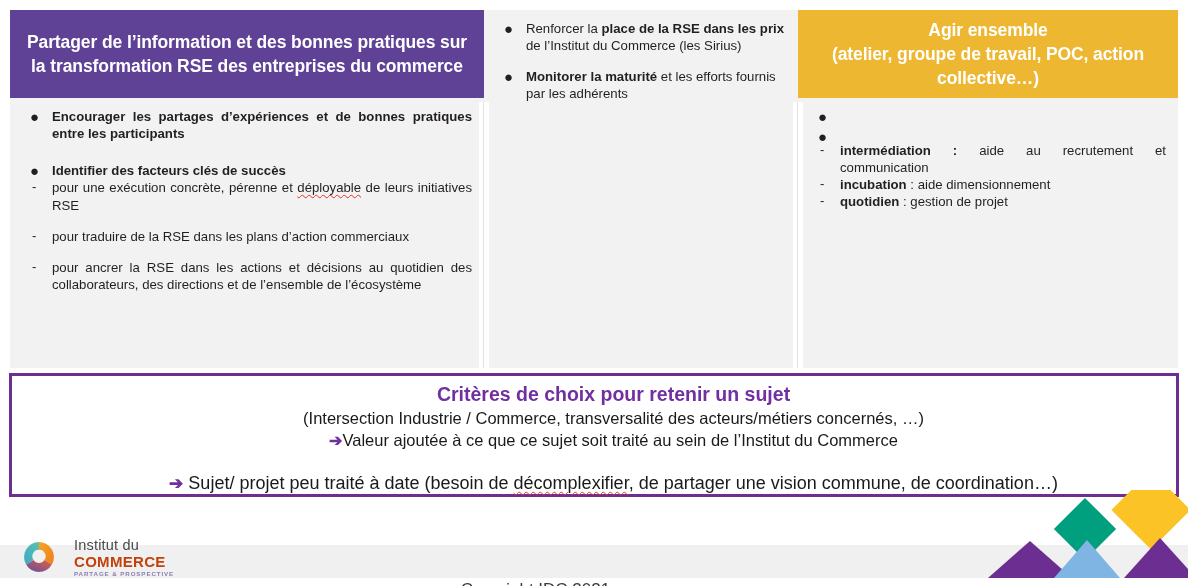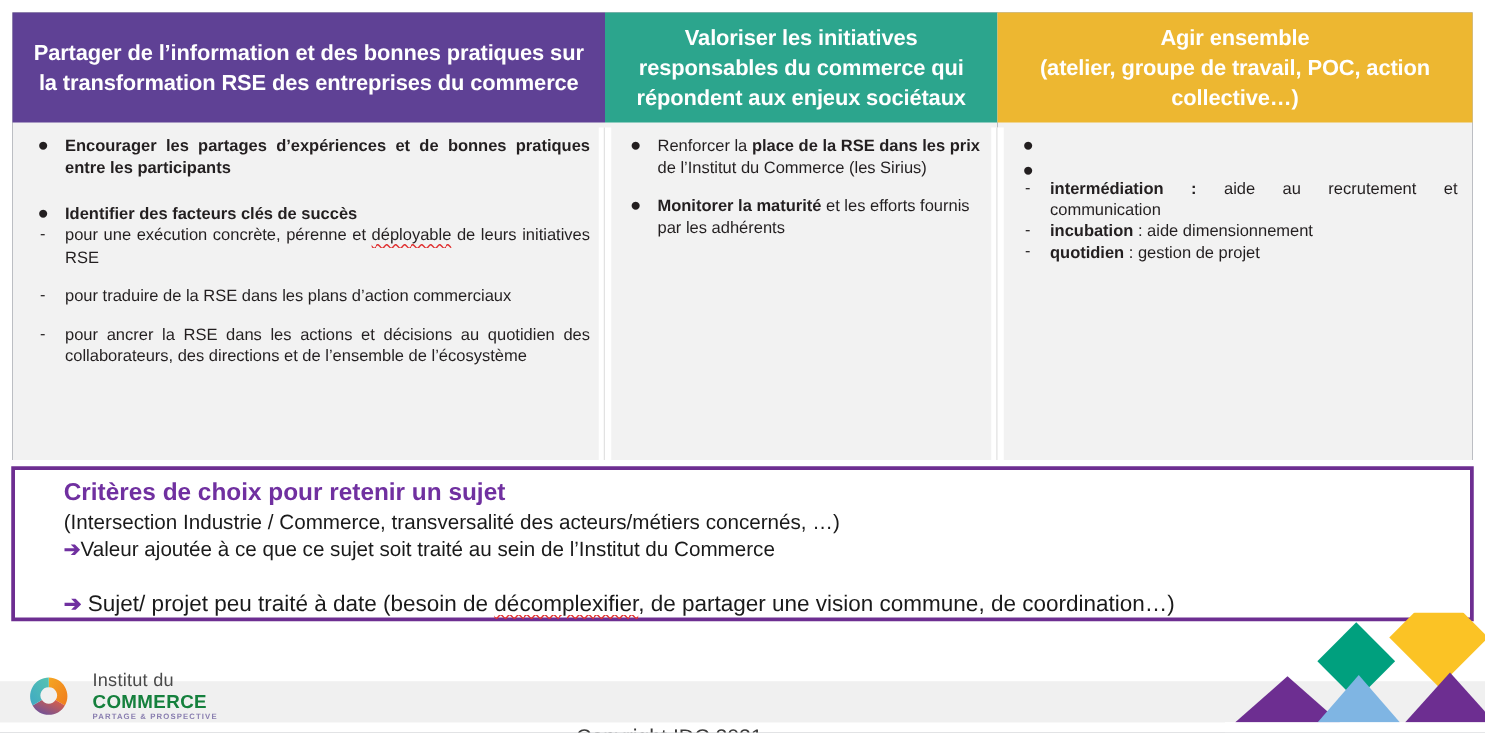--- a/index.html
+++ b/index.html
@@ -132,21 +132,21 @@
   
   .criteria {
     position: absolute;
     left: 9px;
     top: 373px;
     width: 1170px;
     height: 124px;
     box-sizing: border-box;
     border: 3px solid #6D2E91;
     background: #ffffff;
-    text-align: left;
+    text-align: center;
     padding-top: 7px;
     padding-left: 39px;
   }
   .criteria .ctitle {
     color: #7030A0;
     font-weight: bold;
     font-size: 19.5px;
     line-height: 1.2;
     margin-bottom: 2px;
   }
@@ -205,21 +205,21 @@
   .logo-mark { width: 34px; height: 34px; display:block; }
   .logo-text { line-height: 1; }
   .logo-text .l1 {
     font-size: 14.5px;
     color: #4a4a4a;
     letter-spacing: .2px;
   }
   .logo-text .l2 {
     font-size: 15px;
     font-weight: bold;
-    color: #15803d;
+    color: #c2410c;
     letter-spacing: .3px;
     margin-top: 1px;
   }
   .logo-text .l3 {
     font-size: 6.2px;
     color: #8a7fb0;
     letter-spacing: .9px;
     margin-top: 2px;
     font-weight: bold;
   }
@@ -244,21 +244,20 @@
             <li class="bi dash"><span class="mk">-</span><span>pour une exécution concrète, pérenne et <span class="sp">déployable</span> de leurs initiatives RSE</span></li>
             <li class="gap-md"></li>
             <li class="bi dash"><span class="mk">-</span><span>pour traduire de la RSE dans les plans d’action commerciaux</span></li>
             <li class="gap-md"></li>
             <li class="bi dash"><span class="mk">-</span><span>pour ancrer la RSE dans les actions et décisions au quotidien des collaborateurs, des directions et de l’ensemble de l’écosystème</span></li>
           </ul>
       </div>
     </div>
 
     <div class="col c2">
-      <div class="col-head" style="background: rgb(44, 165, 141);">Valoriser les initiatives responsables du commerce qui répondent aux enjeux sociétaux</div>
       <div class="col-body">
         <ul class="blist">
             <li class="bi dot"><span class="mk">●</span><span>Renforcer la <b>place de la RSE dans les prix</b> de l’Institut du Commerce (les Sirius)</span></li>
             <li class="gap-md"></li>
             <li class="bi dot"><span class="mk">●</span><span><b>Monitorer la maturité</b> et les efforts fournis par les adhérents</span></li>
           </ul>
       </div>
     </div>
 
     <div class="col c3">

